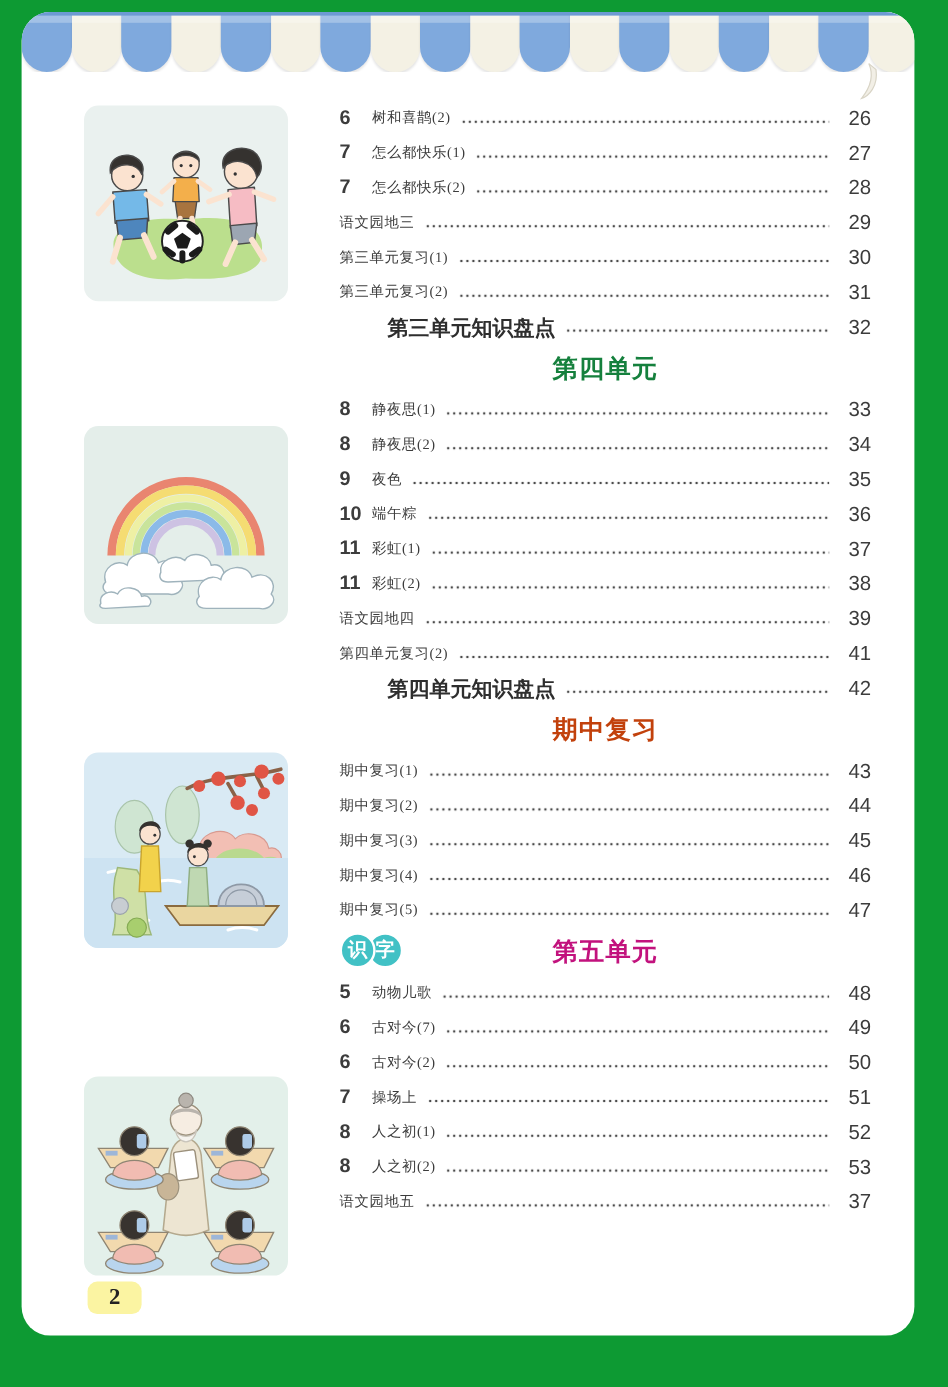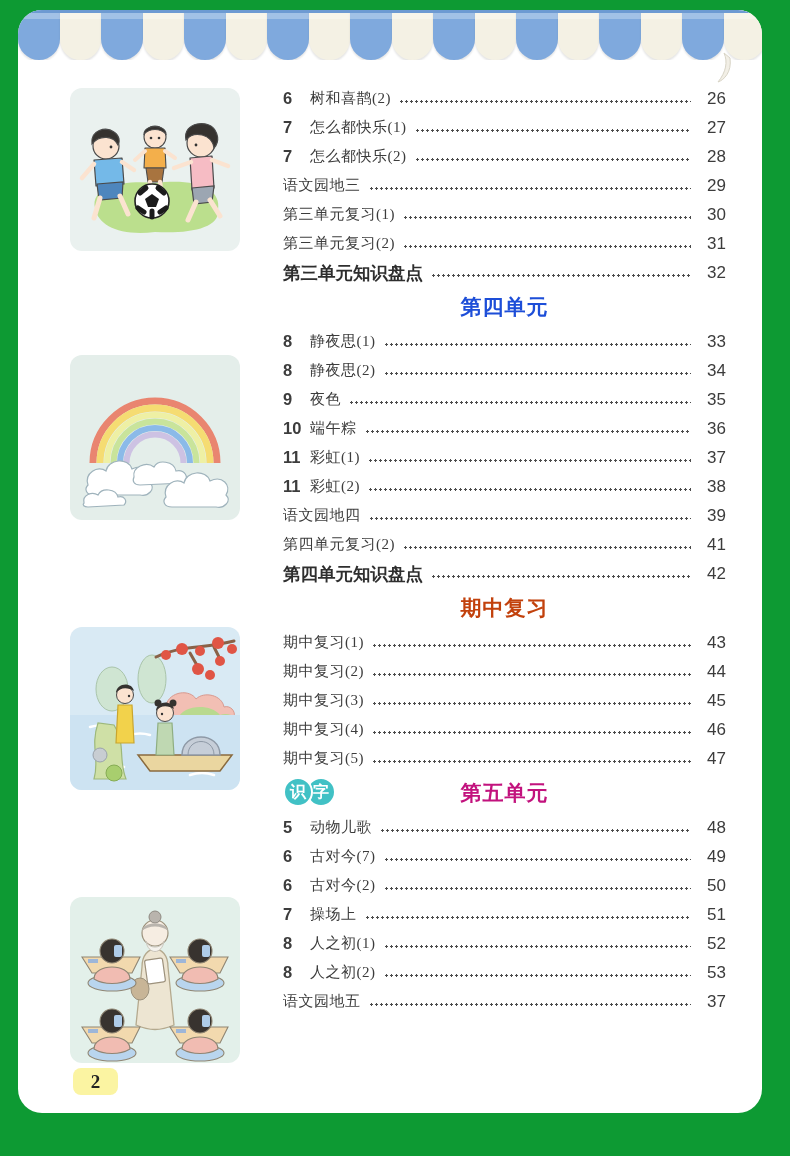--- a/index.html
+++ b/index.html
@@ -41,25 +41,25 @@
   .toc{position:absolute;left:265px;top:74px;width:443px;}
   .toc-row{
     height:29px;display:flex;align-items:center;color:#3c3c3c;
   }
   .toc-row .num{
     min-width:27px;font-weight:600;font-size:16.5px;
     font-family:"Liberation Sans",sans-serif;
   }
   .toc-row .title{
     font-family:"Liberation Serif","DejaVu Serif",serif;
-    font-size:15px;letter-spacing:0.5px;white-space:nowrap;
+    font-size:12px;letter-spacing:0.5px;white-space:nowrap;
   }
   .toc-row.bold .title{
     font-family:Liberation Mono, monospace;font-weight:bold;
-    font-size:17.5px;color:#2e2e2e;letter-spacing:0;
+    font-size:17.5px;color:#2e2e2e;letter-spacing:0;margin-left:40px;
   }
   .toc-row .dots{
     flex:1;height:5px;align-self:flex-end;margin:0 7px 9px 8px;
     background-image:radial-gradient(circle,#4b4b4b 1.05px,transparent 1.35px);
     background-size:5px 5px;background-repeat:repeat-x;background-position:0 50%;
   }
   .toc-row .pg{
     min-width:28px;text-align:right;font-size:17px;
     font-family:"Liberation Sans",sans-serif;color:#3c3c3c;
   }
@@ -311,21 +311,21 @@
       <div class="toc-row">
         <span class="title">第三单元复习(2)</span>
         <span class="dots"></span>
         <span class="pg">31</span>
       </div>
       <div class="toc-row bold">
         <span class="title">第三单元知识盘点</span>
         <span class="dots"></span>
         <span class="pg">32</span>
       </div>
-      <div class="section-header" style="color: #1d4ed8; font-family: Liberation Serif, serif;">
+      <div class="section-header" style="color: #15803d; font-family: Liberation Serif, serif;">
         <span>第四单元</span>
       </div>
       <div class="toc-row">
         <span class="num">8</span>
         <span class="title">静夜思(1)</span>
         <span class="dots"></span>
         <span class="pg">33</span>
       </div>
       <div class="toc-row">
         <span class="num">8</span>

